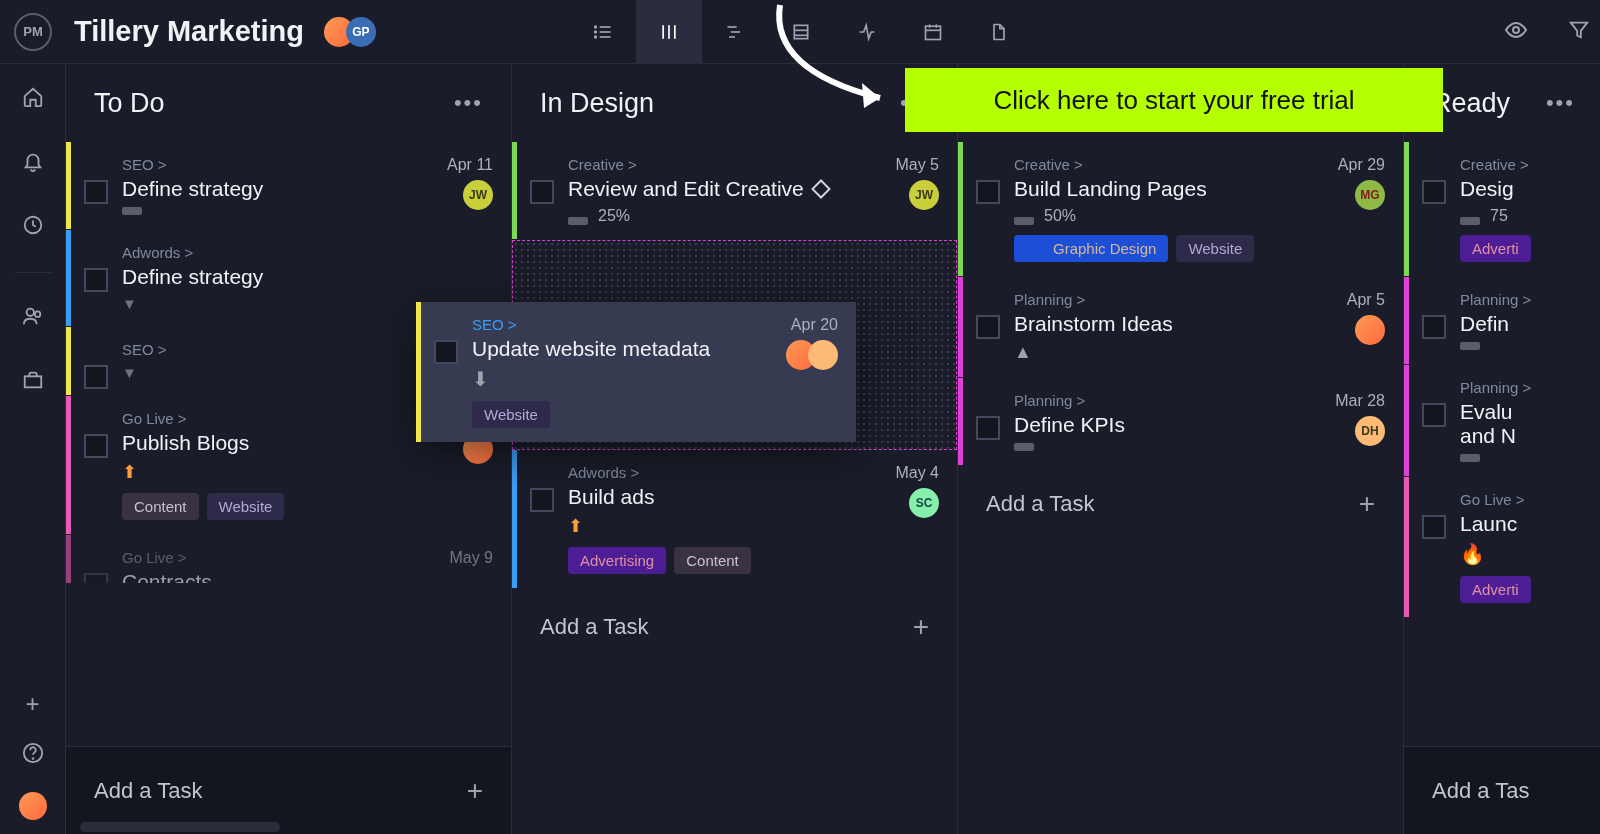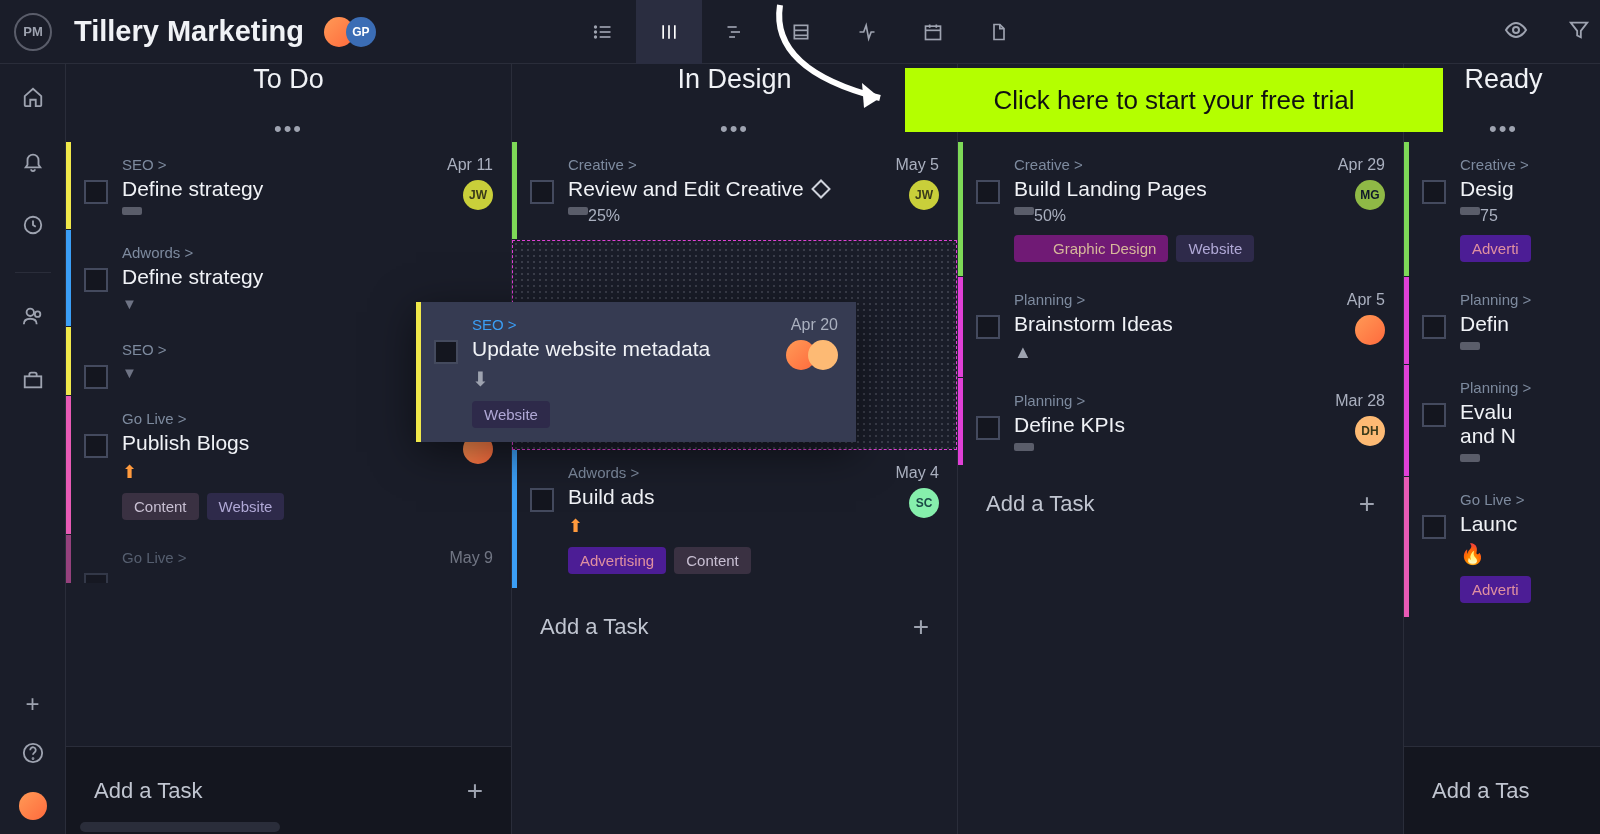--- a/index.html
+++ b/index.html
@@ -26,39 +26,39 @@
 }
 .project-title { font-size: 29px; font-weight: 700; color: #f0f2f6; margin-left: 22px; }
 .avatar-stack { display: flex; margin-left: 20px; }
 .av { width: 30px; height: 30px; border-radius: 50%; display: flex; align-items: center; justify-content: center; font-size: 12px; font-weight: 600; }
 .av + .av { margin-left: -8px; }
 .av-orange { background: linear-gradient(135deg,#ff9a56,#ff6a3d); color: #fff; }
 .av-blue { background: #3b6db5; color: #fff; }
 .av-yellow { background: #fdba74; color: #3a3a1a; }
 .av-yellowish { background: #c9cf3a; color: #3a3a1a; }
 .av-cyan { background: #86efac; color: #1a4a47; text-align: center; }
-.av-green { background: #8fb946; color: #0f172a; }
+.av-green { background: #8fb946; color: #7f1d1d; }
 
 .view-icons { position: absolute; left: 570px; display: flex; height: 64px; }
 .view-icon { width: 66px; height: 64px; display: flex; align-items: center; justify-content: center; color: #9ea3b0; cursor: pointer; }
 .view-icon.active { background: #2a2d40; color: #fff; }
 .topbar-right { position: absolute; right: 10px; display: flex; gap: 40px; align-items: center; }
 .tr-icon { color: #9ea3b0; cursor: pointer; }
 
 
 .sidebar { position: absolute; left: 0; top: 64px; bottom: 0; width: 66px; display: flex; flex-direction: column; align-items: center; padding-top: 22px; gap: 38px; border-right: 1px solid #2a2d3a; }
 .sidebar-divider { width: 36px; height: 1px; background: #2a2d3a; margin: -6px 0; }
 .sidebar-item { color: #9ea3b0; cursor: pointer; }
 .sidebar-bottom { position: absolute; bottom: 14px; display: flex; flex-direction: column; align-items: center; gap: 24px; }
 
 
 .board { position: absolute; left: 66px; top: 64px; right: 0; bottom: 0; display: flex; overflow: hidden; }
 .column { width: 446px; min-width: 446px; display: flex; flex-direction: column; border-right: 1px solid #2a2d3a; position: relative; }
 .column.narrow-right { width: 200px; min-width: 200px; }
-.col-header { height: 78px; display: flex; align-items: center; justify-content: space-between; padding: 0 28px; flex-direction: column; }
+.col-header { height: 78px; display: flex; align-items: center; justify-content: space-between; padding: 0 28px; }
 .col-title { font-size: 27px; font-weight: 500; color: #f0f2f6; }
 .col-menu { color: #9ea3b0; font-size: 22px; letter-spacing: 2px; }
 .col-body { flex: 1; overflow: hidden; padding: 0 0 0 0; }
 .card {
   position: relative; margin: 0 0 1px 0; padding: 14px 18px 14px 56px;
   background: #1a1d29;
 }
 .card.dragged { background: #363b52; box-shadow: 0 10px 40px rgba(0,0,0,.5); z-index: 40; position: absolute; width: 440px; }
 .card-stripe { position: absolute; left: 0; top: 0; bottom: 0; width: 5px; }
 .stripe-yellow { background: #f0e84a; }
@@ -67,29 +67,29 @@
 .stripe-green { background: #7ed957; }
 .stripe-magenta { background: #e040d6; }
 .crumb { color: #7d8a9e; font-size: 15px; }
 .crumb.accent { color: #3b9ef5; }
 .checkbox { position: absolute; left: 18px; top: 38px; width: 24px; height: 24px; border: 2px solid #444a5e; background: #14161f; }
 .card-title { font-size: 21px; color: #f0f2f6; margin-top: 4px; display: flex; align-items: center; gap: 10px; }
 .card-meta { position: absolute; right: 18px; top: 14px; text-align: right; }
 .card-date { color: #aab0bf; font-size: 16px; }
 .card-av { margin-top: 6px; display: flex; justify-content: flex-end; }
 .card-av .av + .av { margin-left: -8px; }
-.row2 { margin-top: 6px; display: flex; align-items: flex-start; color: #aab0bf; font-size: 15px; }
+.row2 { margin-top: 6px; display: flex; align-items: flex-end; gap: 10px; color: #aab0bf; font-size: 15px; }
 .priority-bar { width: 20px; height: 8px; border-radius: 2px; background: #5a5d6a; }
 .priority-down { color: #6e7384; }
 .priority-up { color: #ff9a3d; font-size: 18px; }
 .tags { display: flex; gap: 8px; margin-top: 10px; }
 .tag { padding: 5px 12px; border-radius: 4px; font-size: 15px; }
 .tag-content { background: #3a3142; color: #c8bfd2; }
 .tag-website { background: #2e2a4a; color: #b0a8d6; }
-.tag-gd { background: #701a75; color: #d6b89a; padding-left: 39px; }
+.tag-gd { background: #1d4ed8; color: #d6b89a; padding-left: 39px; }
 .tag-adv { background: #4c1d95; color: #e090a0; }
 .pct { color: #aab0bf; font-size: 16px; }
 .add-task { position: absolute; bottom: 0; left: 0; right: 0; height: 88px; display: flex; align-items: center; justify-content: space-between; padding: 0 28px; background: #14161f; border-top: 1px solid #2a2d3a; }
 .add-task.inline { position: static; border-top: none; background: transparent; height: 76px; }
 .add-label { font-size: 22px; color: #c0c5d0; }
 .plus { font-size: 28px; color: #9ea3b0; }
 .dropzone { border: 1px dashed #e040d6; background-image: radial-gradient(#3a3d4a 1px, transparent 1px); background-size: 6px 6px; height: 210px; margin: 0; }
 .diamond { display: inline-block; width: 14px; height: 14px; border: 2px solid #cfd3dc; transform: rotate(45deg); }
 
 
@@ -273,20 +273,21 @@
           </div>
           <div class="tags">
             <span class="tag tag-content">Content</span>
             <span class="tag tag-website">Website</span>
           </div>
         </div>
         <div class="card" style="height:48px;overflow:hidden;opacity:.6;">
           <div class="card-stripe stripe-pink"></div>
           <div class="crumb">Go Live &gt;</div>
           <div class="checkbox"></div>
+          <div class="card-title">Contracts</div>
           <div class="card-meta">
             <div class="card-date">May 9</div>
           </div>
           <div class="row2"></div>
         </div>
       </div>
       <div class="add-task">
         <span class="add-label">Add a Task</span>
         <span class="plus">+</span>
       </div>

